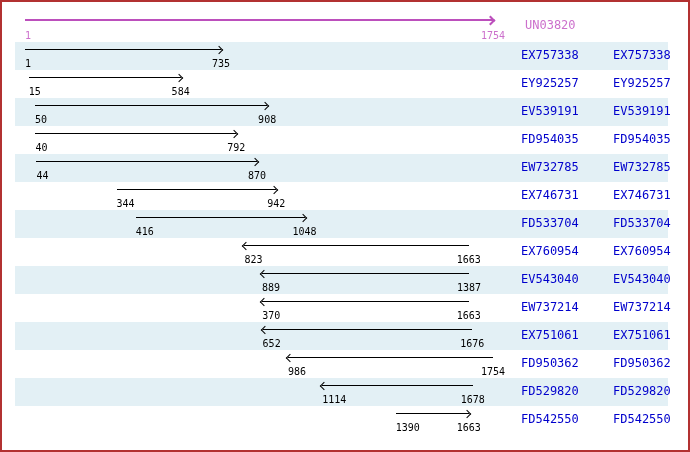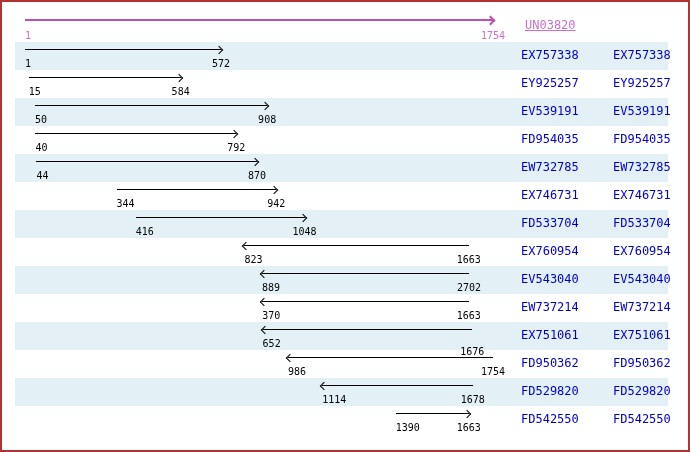--- a/index.html
+++ b/index.html
@@ -24,21 +24,21 @@
   .acc{position:absolute;top:6px;font-size:12px;line-height:14px;color:var(--blue,#0000CC);
     text-decoration:none;white-space:nowrap;cursor:pointer;}
   .acc.col1{left:519px;}
   .acc.col2{left:611px;}
   
   .row.ref .shaft{height:2px;top:5px;background:var(--magenta,#BC4FBC);}
   .row.ref .head{width:7px;height:7px;top:2.5px;border-width:2px;
     border-color:var(--magenta,#BC4FBC);}
   .row.ref .num{color:var(--magenta-text,#CC70CC);}
   .row.ref .acc{color:var(--magenta-text,#CC70CC);top:4px;cursor:default;}
-  .row.ref .acc.col1{left:523px;text-decoration:underline;}
+  .row.ref .acc.col1{left:523px;}
 </style>
 </head>
 <body>
 
 <div class="viewer">
   <div class="rows" id="rows">
       <div class="row ref">
 
     <div class="arrow fwd" style="left: 23px; width: 468px;">
       <span class="shaft"></span>
@@ -49,21 +49,21 @@
     <a class="acc col1">UN03820</a>
 
   </div>
       <div class="row stripe">
     <div class="stripe-bg"></div>
     <div class="arrow fwd" style="left: 23px; width: 195.957px;">
       <span class="shaft"></span>
       <span class="head"></span>
     </div>
     <span class="num start" style="left: 23px;">1</span>
-    <span class="num end" style="left: 218.957px;">572</span>
+    <span class="num end" style="left: 218.957px;">735</span>
     <a class="acc col1">EX757338</a>
     <a class="acc col2">EX757338</a>
   </div>
       <div class="row">
 
     <div class="arrow fwd" style="left: 26.7376px; width: 151.906px;">
       <span class="shaft"></span>
       <span class="head"></span>
     </div>
     <span class="num start" style="left: 26.7376px;">15</span>
@@ -137,21 +137,21 @@
     <a class="acc col1">EX760954</a>
     <a class="acc col2">EX760954</a>
   </div>
       <div class="row stripe">
     <div class="stripe-bg"></div>
     <div class="arrow rev" style="left: 260.07px; width: 206.902px;">
       <span class="shaft"></span>
       <span class="head"></span>
     </div>
     <span class="num start" style="left: 260.07px;">889</span>
-    <span class="num end" style="left: 466.973px;">2702</span>
+    <span class="num end" style="left: 466.973px;">1387</span>
     <a class="acc col1">EV543040</a>
     <a class="acc col2">EV543040</a>
   </div>
       <div class="row">
 
     <div class="arrow rev" style="left: 260.337px; width: 206.369px;">
       <span class="shaft"></span>
       <span class="head"></span>
     </div>
     <span class="num start" style="left: 260.337px;">370</span>
@@ -159,21 +159,21 @@
     <a class="acc col1">EW737214</a>
     <a class="acc col2">EW737214</a>
   </div>
       <div class="row stripe">
     <div class="stripe-bg"></div>
     <div class="arrow rev" style="left: 260.604px; width: 209.572px;">
       <span class="shaft"></span>
       <span class="head"></span>
     </div>
     <span class="num start" style="left: 260.604px;">652</span>
-    <span class="num end" style="left: 470.176px; margin-top: 8px;">1676</span>
+    <span class="num end" style="left: 470.176px;">1676</span>
     <a class="acc col1">EX751061</a>
     <a class="acc col2">EX751061</a>
   </div>
       <div class="row">
 
     <div class="arrow rev" style="left: 285.966px; width: 205.034px;">
       <span class="shaft"></span>
       <span class="head"></span>
     </div>
     <span class="num start" style="left: 285.966px;">986</span>

